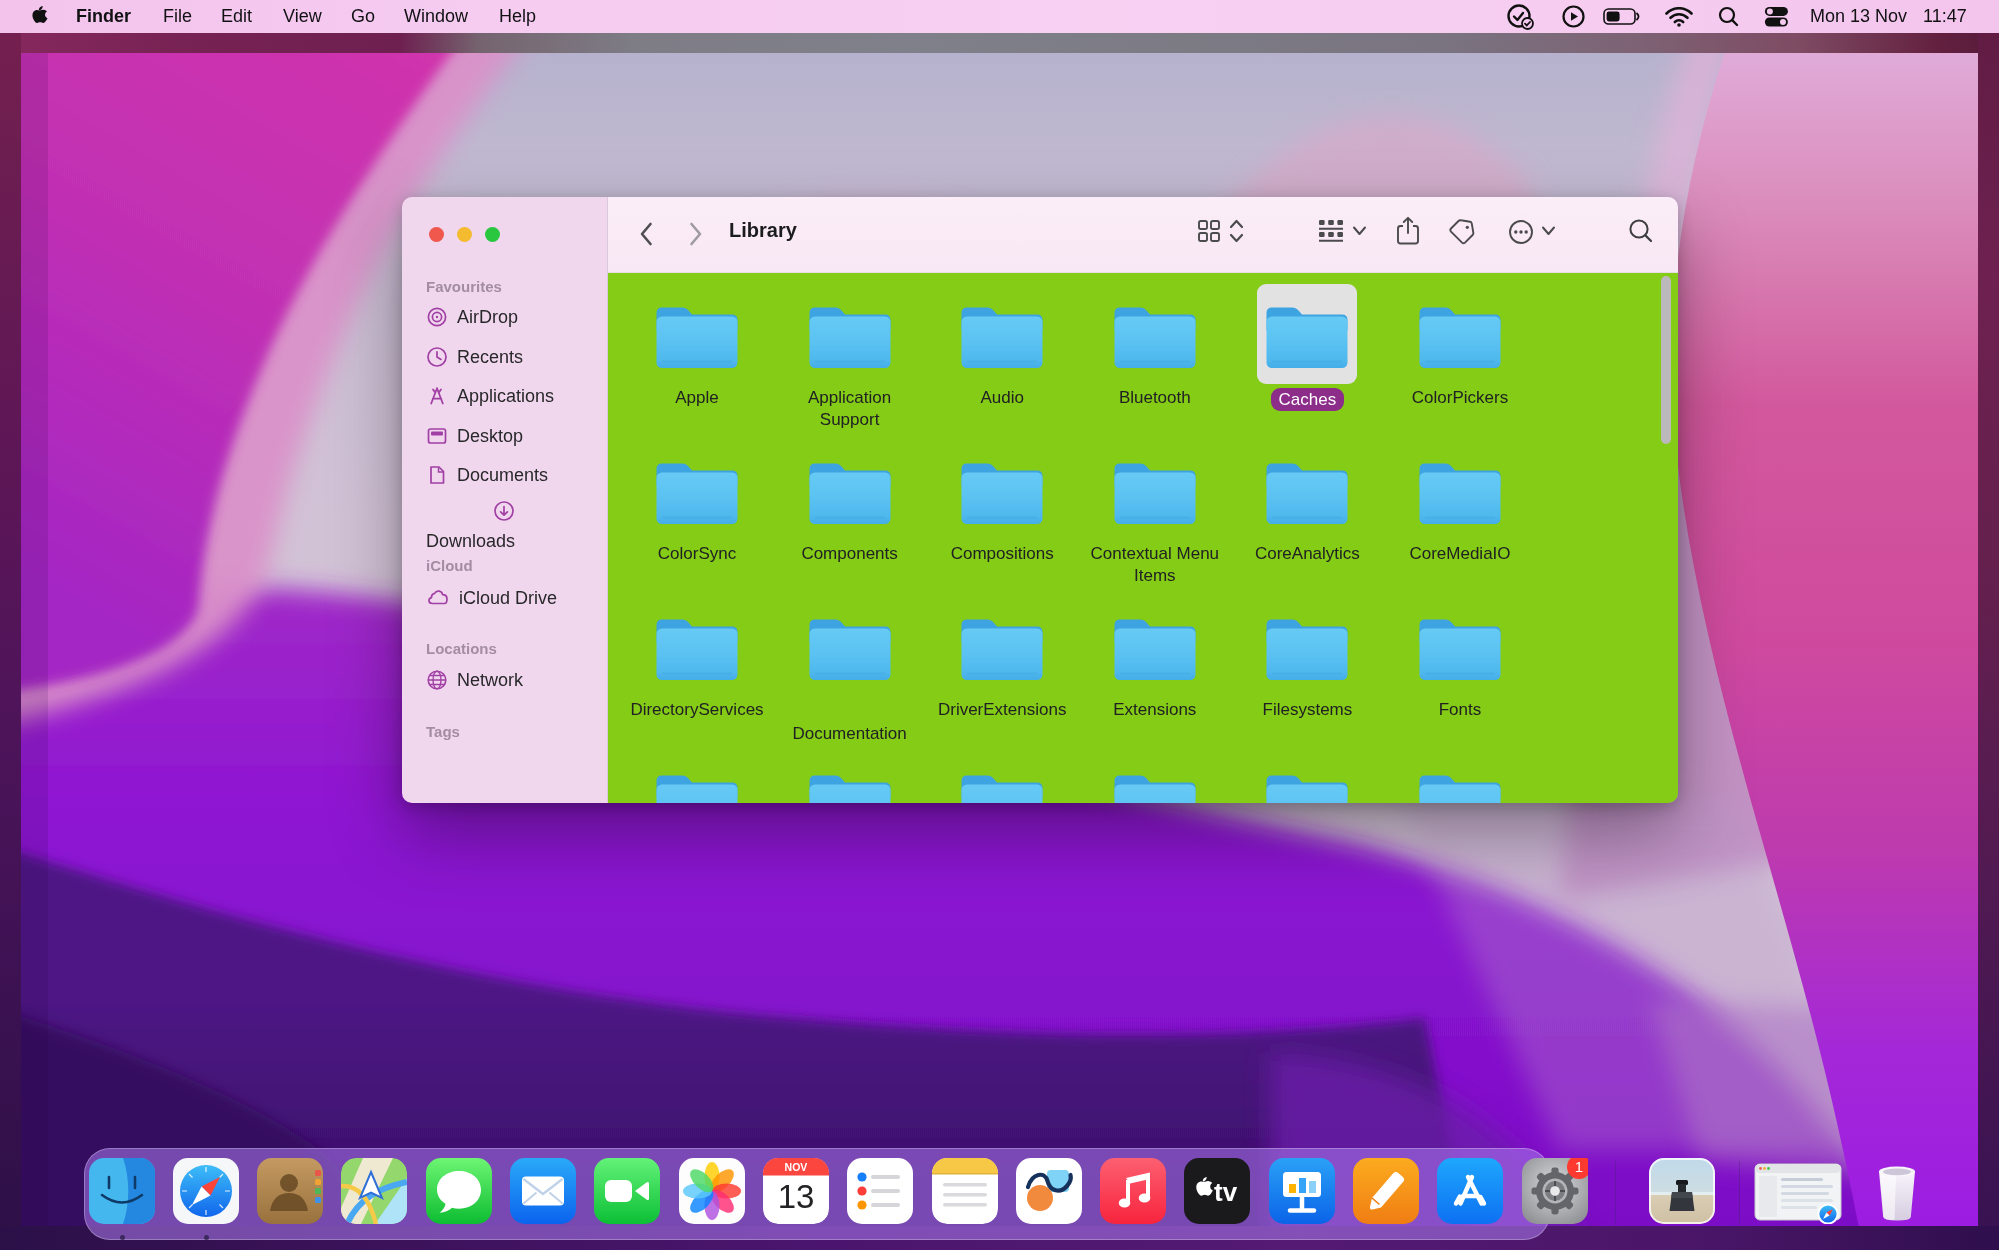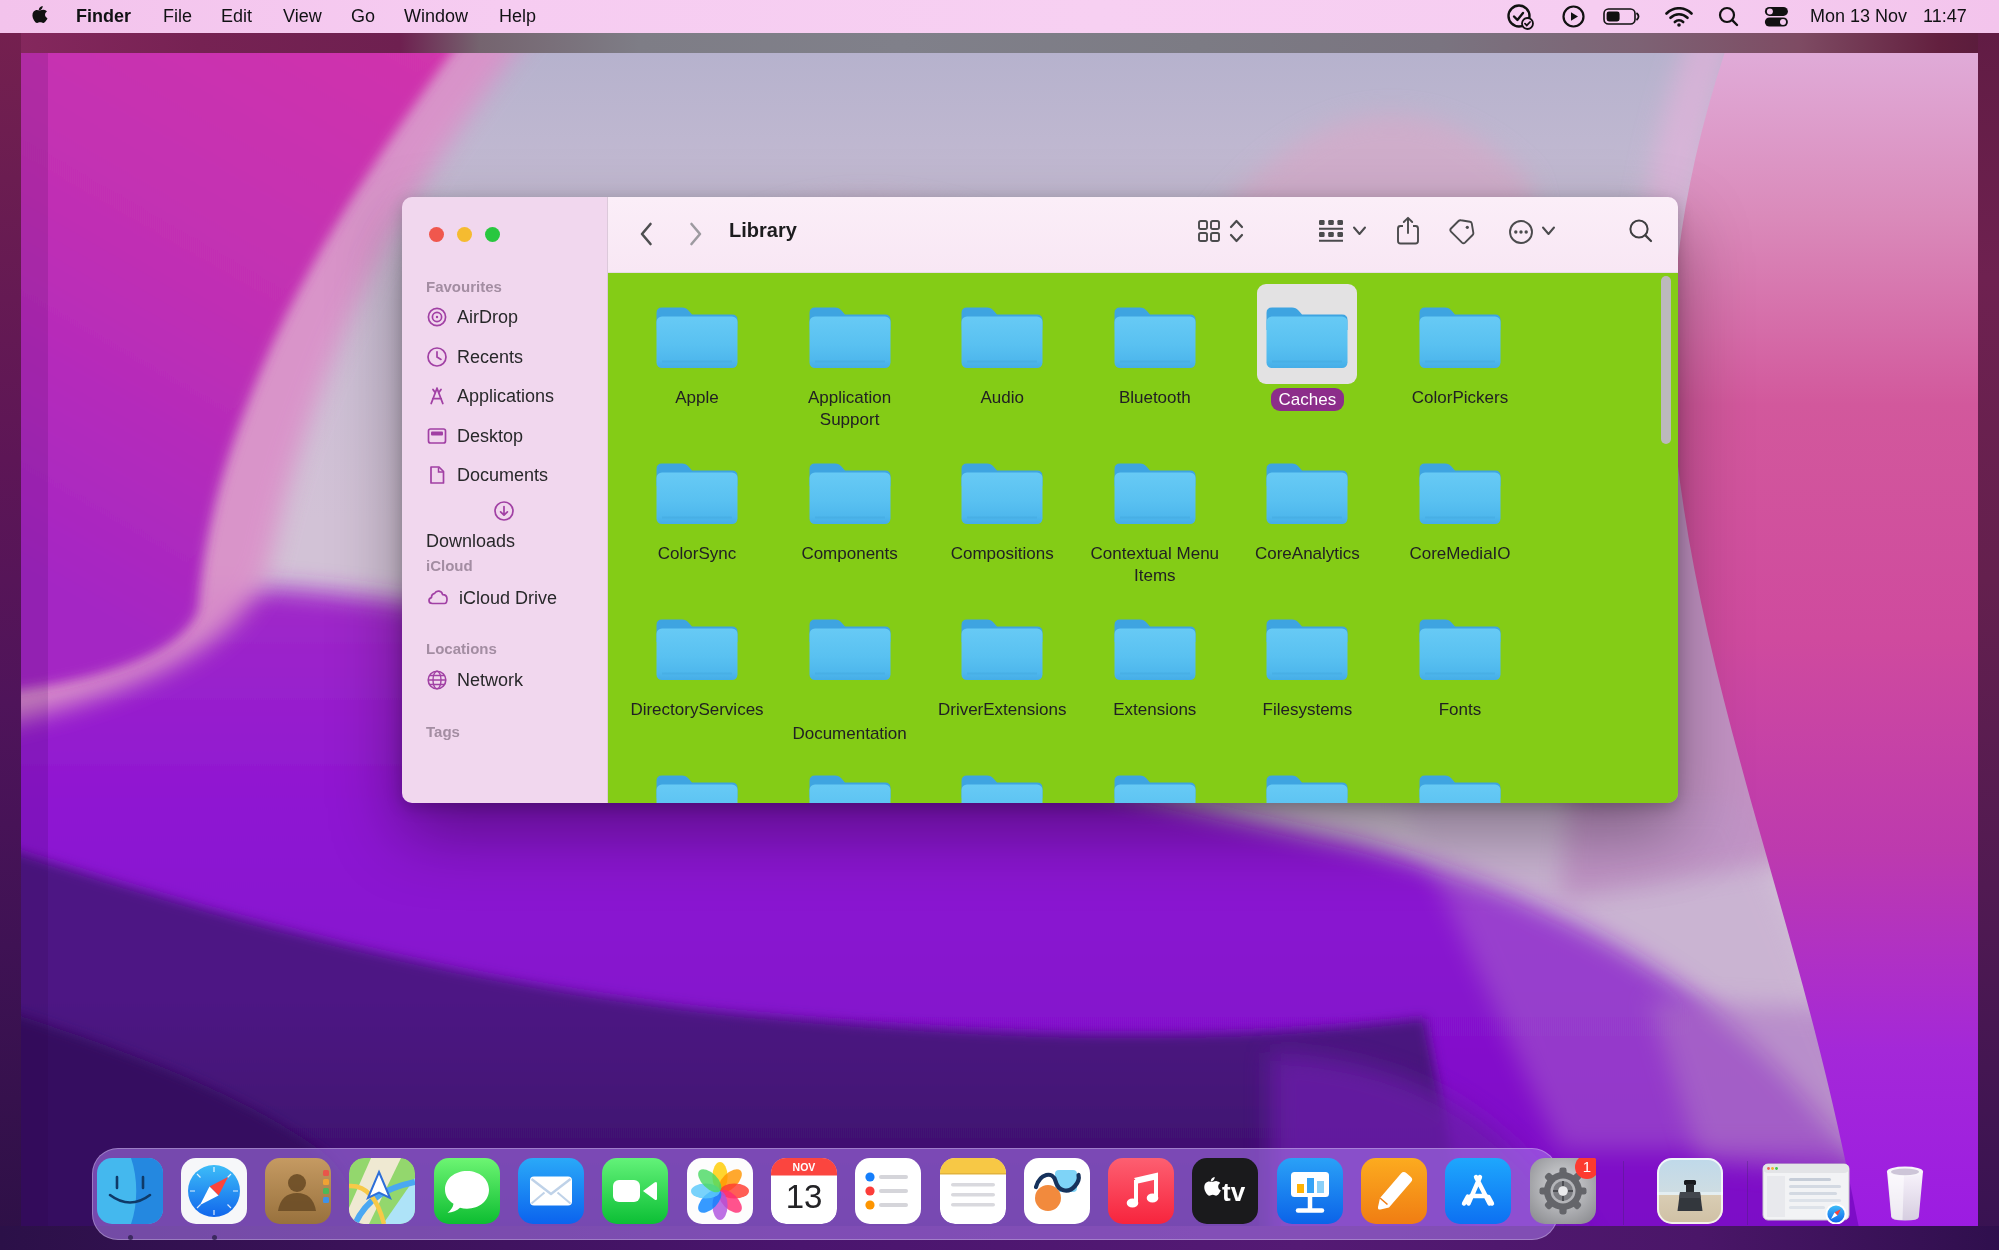--- a/index.html
+++ b/index.html
@@ -27,21 +27,21 @@
 .shead{position:absolute;left:24px;font-size:15px;font-weight:700;color:#a38da2;}
 .srow{position:absolute;left:24px;height:26px;display:flex;align-items:flex-end;gap:9px;}
 .srow .txt{font-size:18px;color:#28282a;}
 .srow svg{flex:0 0 auto;}
 #content{overflow:hidden;}
 .cell{position:absolute;width:154px;display:flex;flex-direction:column;align-items:center;}
 .lbl{margin-top:17px;font-size:17px;line-height:22px;color:#212123;text-align:center;white-space:nowrap;}
 .selbox{position:absolute;left:27px;top:-16px;width:100px;height:100px;border-radius:9px;background:#e3e2e3;}
 .pill{margin-top:18px;background:#8c2d8a;color:#fff;border-radius:9px;padding:0 8px;line-height:23px;position:relative;}
 #sb{position:absolute;left:1259px;top:79px;width:10px;height:168px;border-radius:5px;background:#bcb9bc;}
-#dock{position:absolute;left:92px;top:1148px;width:1466px;height:92px;border-radius:26px;
+#dock{position:absolute;left:84px;top:1148px;width:1466px;height:92px;border-radius:26px;
   background:rgba(172,124,238,.55);border:1px solid rgba(255,255,255,.28);box-sizing:border-box;}
 .dicon{position:absolute;top:9px;width:66px;height:66px;}
 .dsep{position:absolute;top:12px;width:1px;height:64px;background:rgba(60,40,100,.33);}
 .ddot{position:absolute;top:86px;width:5px;height:5px;border-radius:50%;background:rgba(40,30,70,.75);}
 </style>
 </head>
 <body>
 <div id="topband"></div>
 <div id="leftstrip"></div>
 <div id="rightstrip"></div>

